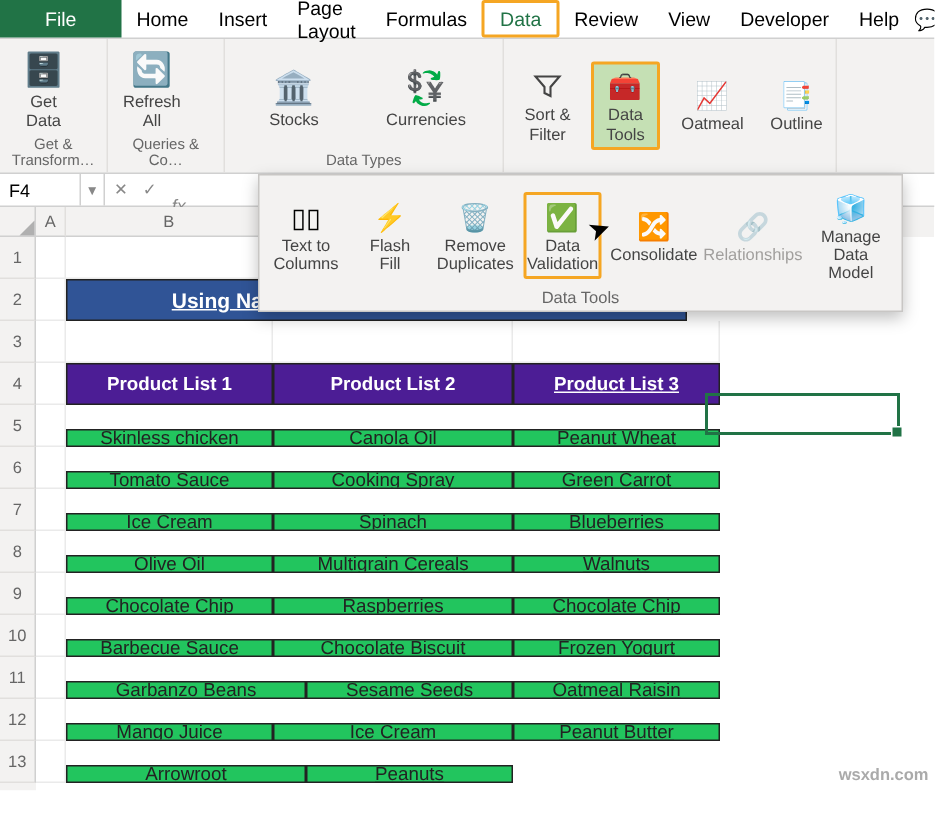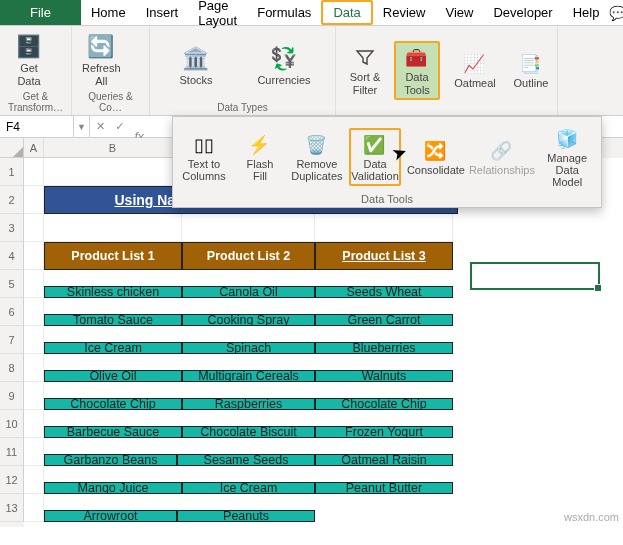--- a/index.html
+++ b/index.html
@@ -30,49 +30,49 @@
 .dp-row { display: flex; flex: 1; align-items: center; padding: 4px 6px 0; gap: 6px; }
 .dp-btn { display: flex; flex-direction: column; align-items: center; justify-content: center; padding: 2px 6px; cursor: pointer; min-width: 50px; text-align: center; }
 .dp-btn .icon { width: 28px; height: 26px; display: flex; align-items: center; justify-content: center; font-size: 18px; }
 .dp-btn .lbl { font-size: 11px; color: #444; line-height: 1.1; }
 .dp-btn.highlight { border: 2px solid #f5a623; border-radius: 2px; }
 .dp-btn.disabled .lbl { color: #a19f9d; }
 .dp-label { text-align: center; font-size: 11px; color: #666; padding-bottom: 2px; }
 
 
 .formula-bar { height: 22px; display: flex; align-items: stretch; border-bottom: 1px solid #d0d0d0; }
-.name-box { width: 74px; border-right: 1px solid #d0d0d0; display: flex; align-items: center; padding: 0 6px; font-size: 12px; }
+.name-box { width: 54px; border-right: 1px solid #d0d0d0; display: flex; align-items: center; padding: 0 6px; font-size: 12px; }
 .name-box-dd { width: 16px; border-right: 1px solid #d0d0d0; display: flex; align-items: center; justify-content: center; color: #888; font-size: 9px; }
 .fx-area { display: flex; align-items: center; padding-left: 6px; color: #888; gap: 10px; }
 
 
 .sheet { display: flex; height: calc(545px - 26px - 90px - 22px - 18px); overflow: hidden; }
 .rowhdrs { width: 24px; display: flex; flex-direction: column; background: #f3f2f1; }
 .corner { height: 20px; border-right: 1px solid #d0d0d0; border-bottom: 1px solid #d0d0d0; background: #f3f2f1; display:flex; align-items:flex-end; justify-content:flex-end; }
 .corner::after{content:""; width:0;height:0;border-style:solid;border-width:0 0 10px 10px;border-color:transparent transparent #b0b0b0 transparent;}
 .rowhdr { flex: 0 0 28px; border-right: 1px solid #d0d0d0; border-bottom: 1px solid #e1dfdd; display: flex; align-items: center; justify-content: center; font-size: 11px; color: #666; }
 .gridwrap { flex: 1; overflow: hidden; position: relative; }
 .colhdrs { height: 20px; display: flex; background: #f3f2f1; }
 .colhdr { border-right: 1px solid #e1dfdd; border-bottom: 1px solid #d0d0d0; display: flex; align-items: center; justify-content: center; font-size: 11px; color: #666; }
 .colA{width:20px;} .colB{width:138px;} .colC{width:138px;} .colD{width:138px;}
 .grid { position: relative; }
 .gridrow { height: 28px; display: flex; }
 .cell { border-right: 1px solid #eaeaea; border-bottom: 1px solid #eaeaea; display: flex; align-items: center; justify-content: center; font-size: 12.5px; color: #222; padding: 0 4px; overflow: hidden; white-space: nowrap; }
-.cell.colA{width:20px;} .cell.colB{width:138px;} .cell.colC{width:133px;} .cell.colD{width:138px;text-decoration:underline;}
+.cell.colA{width:20px;} .cell.colB{width:138px;} .cell.colC{width:160px;} .cell.colD{width:138px;text-decoration:underline;}
 
 
 .title-cell { background: #305496; color: #fff; font-weight: bold; font-size: 14px; text-decoration: underline; justify-content: center; border: 1.5px solid #222; }
-.th-cell { background: #a16207; color: #fff; font-weight: bold; border: 1.5px solid #222; }
-.td-cell { border: 1.5px solid #222; background: #14b8a6; margin-top: 16px; }
+.th-cell { background: #4c1d95; color: #fff; font-weight: bold; border: 1.5px solid #222; }
+.td-cell { border: 1.5px solid #222; background: #22c55e; margin-top: 16px; }
 
 
 .selection { position: absolute; border: 2px solid #217346; z-index: 5; }
 .selection::after { content:""; position:absolute; right:-4px; bottom:-4px; width:6px; height:6px; background:#217346; border:1px solid #fff;}
 
-.watermark { position: absolute; right: 4px; bottom: 22px; font-size: 11px; color: #aaa; }
+.watermark { position: absolute; right: 4px; bottom: 22px; font-size: 11px; color: #aaa; font-weight: bold; }
 .cursor-arrow { position: absolute; z-index: 60; font-size: 18px; color: #000; transform: rotate(-20deg); }
 </style>
 </head>
 <body>
 
 <div class="titlebar">
   <div class="file-tab">File</div>
   <div class="ribbon-tab">Home</div>
   <div class="ribbon-tab">Insert</div>
   <div class="ribbon-tab">Page Layout</div>
@@ -225,21 +225,21 @@
         <div class="cell colA"></div>
         <div class="cell colB th-cell">Product List 1</div>
         <div class="cell colC th-cell">Product List 2</div>
         <div class="cell colD th-cell">Product List 3</div>
       </div>
 
       <div class="gridrow">
           <div class="cell colA"></div>
           <div class="cell colB td-cell">Skinless chicken</div>
           <div class="cell colC td-cell">Canola Oil</div>
-          <div class="cell colD td-cell">Seeds Wheat</div>
+          <div class="cell colD td-cell">Peanut Wheat</div>
         </div>
       <div class="gridrow">
           <div class="cell colA"></div>
           <div class="cell colB td-cell">Tomato Sauce</div>
           <div class="cell colC td-cell">Cooking Spray</div>
           <div class="cell colD td-cell">Green Carrot</div>
         </div>
       <div class="gridrow">
           <div class="cell colA"></div>
           <div class="cell colB td-cell">Ice Cream</div>

